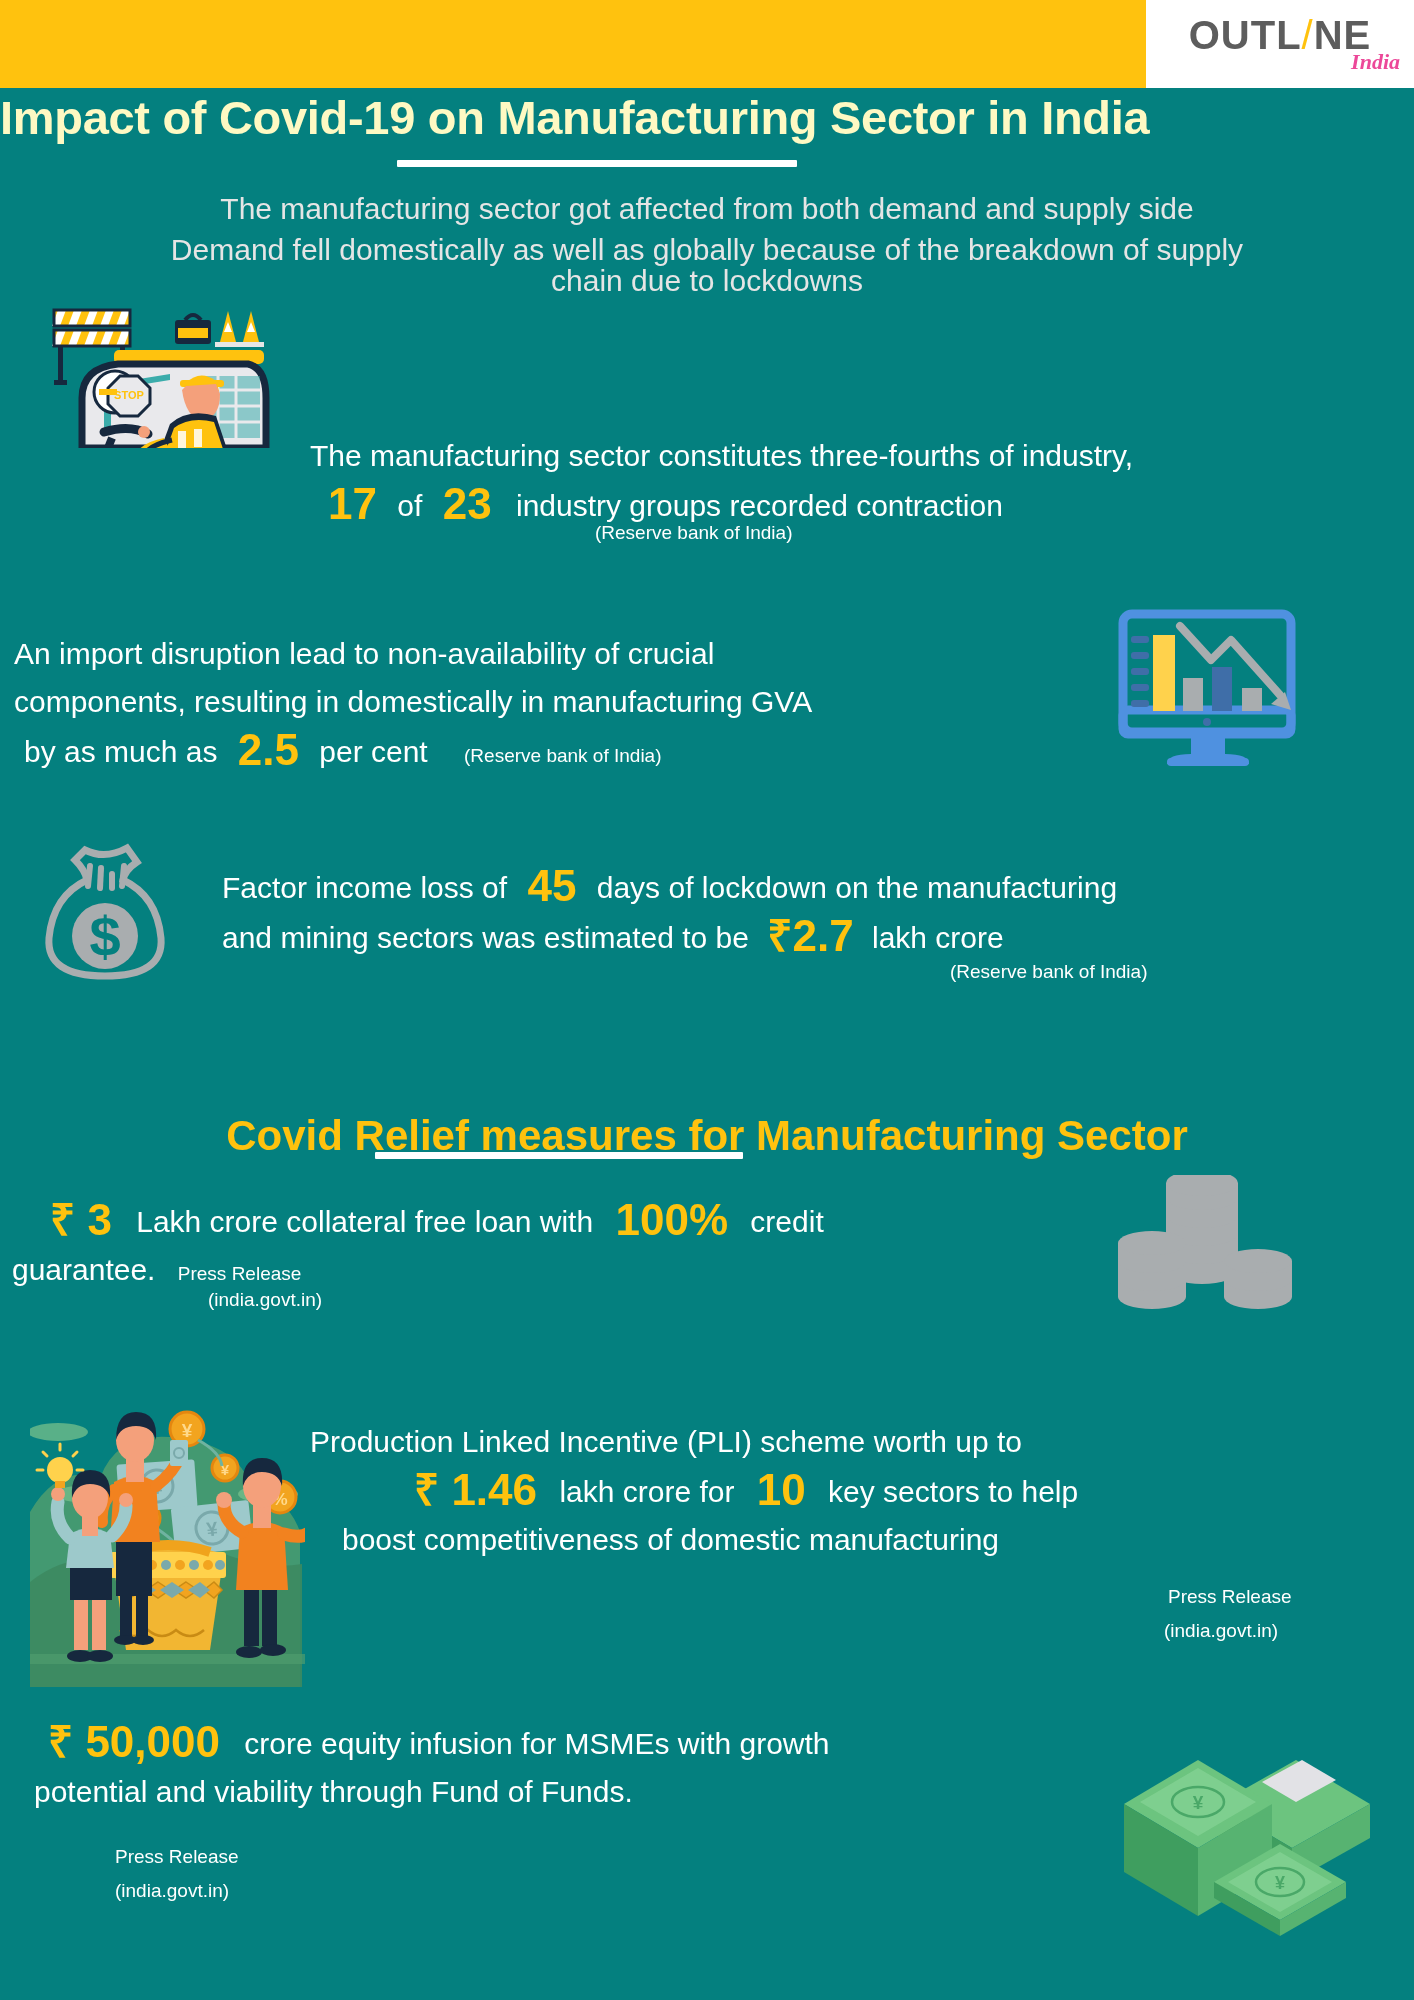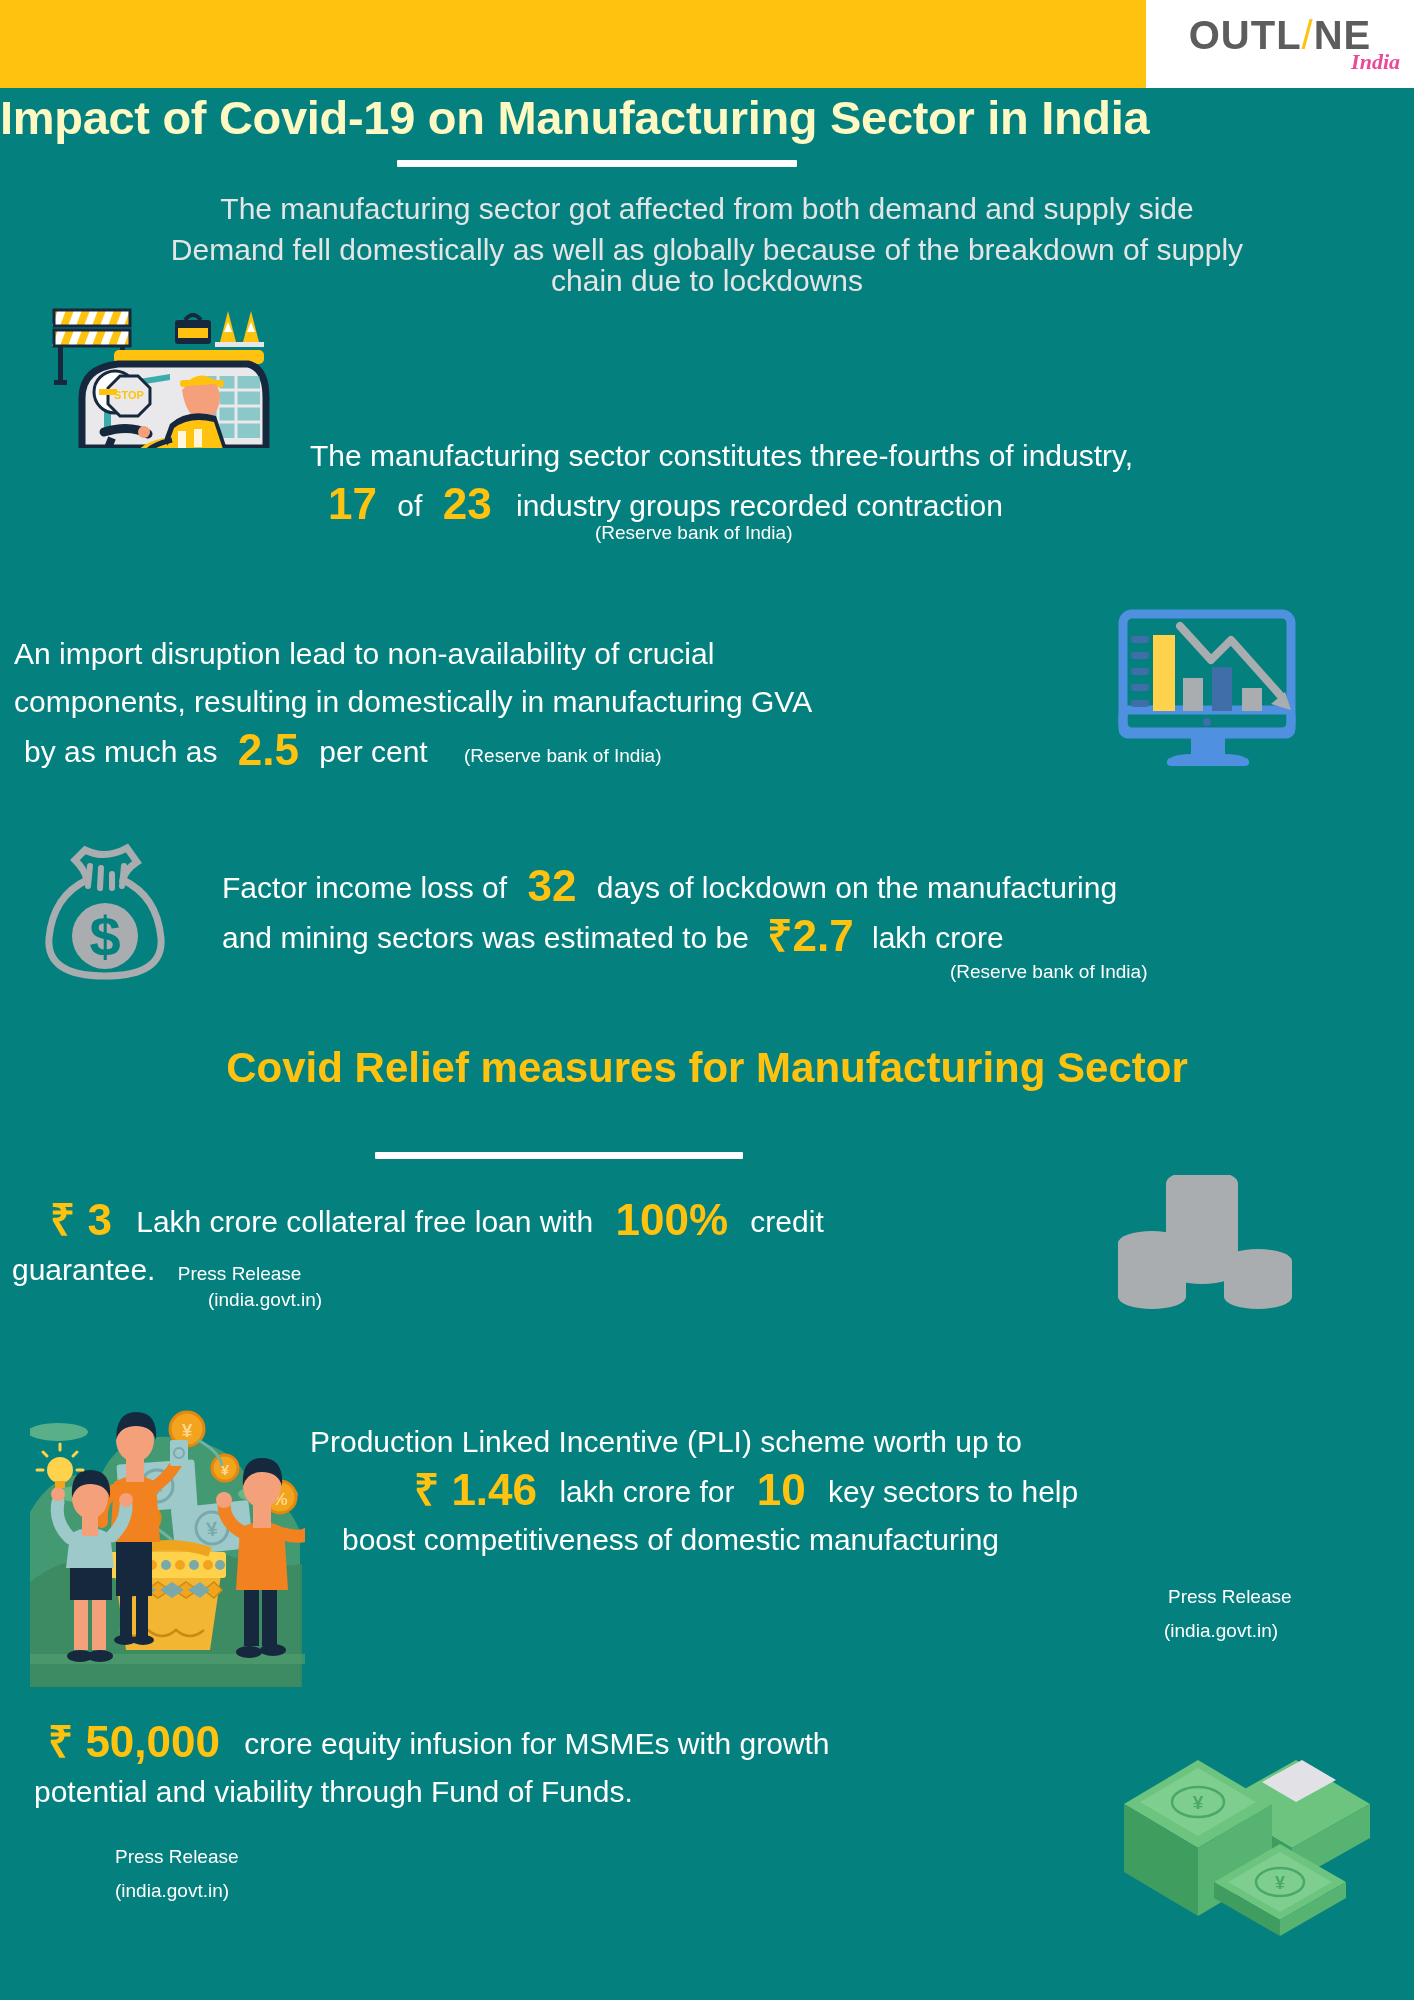--- a/index.html
+++ b/index.html
@@ -197,32 +197,32 @@
       <line x1="72" y1="36" x2="72" y2="50"></line>
       <line x1="84" y1="28" x2="82" y2="48"></line>
     </g>
     <circle cx="65" cy="98" r="33" fill="#a9adaf"></circle>
     <text x="65" y="118" text-anchor="middle" font-size="56" font-weight="700" fill="#04807f" font-family="Liberation Sans, sans-serif">$</text>
   </svg>
 
   <div class="blk" style="left:222px;top:862px;width:1180px;">
     <div>
       <span>Factor income loss of</span>
-      <span class="num" style="padding:0 12px;">32</span>
+      <span class="num" style="padding:0 12px;">45</span>
       <span>days of lockdown on the manufacturing</span>
     </div>
     <div>
       <span>and mining sectors was estimated to be</span>
       <span class="num" style="padding:0 10px;">₹2.7</span>
       <span>lakh crore</span>
     </div>
   </div>
   <div class="src" style="position:absolute;left:950px;top:955px;">(Reserve bank of India)</div>
 
-  <div class="h2" style="top:1044px;">Covid Relief measures for Manufacturing Sector</div>
+  <div class="h2" style="top:1112px;">Covid Relief measures for Manufacturing Sector</div>
   <div class="rule" style="left:375px;top:1152px;width:368px;"></div>
 
   <svg class="ill" style="left:1110px;top:1175px;" width="190" height="145" viewBox="0 0 190 145">
     <g fill="#a9adaf">
 
       <ellipse cx="92" cy="96" rx="36" ry="13"></ellipse>
         <rect x="56" y="76" width="72" height="20"></rect>
       <ellipse cx="92" cy="76" rx="36" ry="13"></ellipse>
         <rect x="56" y="58" width="72" height="18"></rect>
       <ellipse cx="92" cy="58" rx="36" ry="13"></ellipse>

